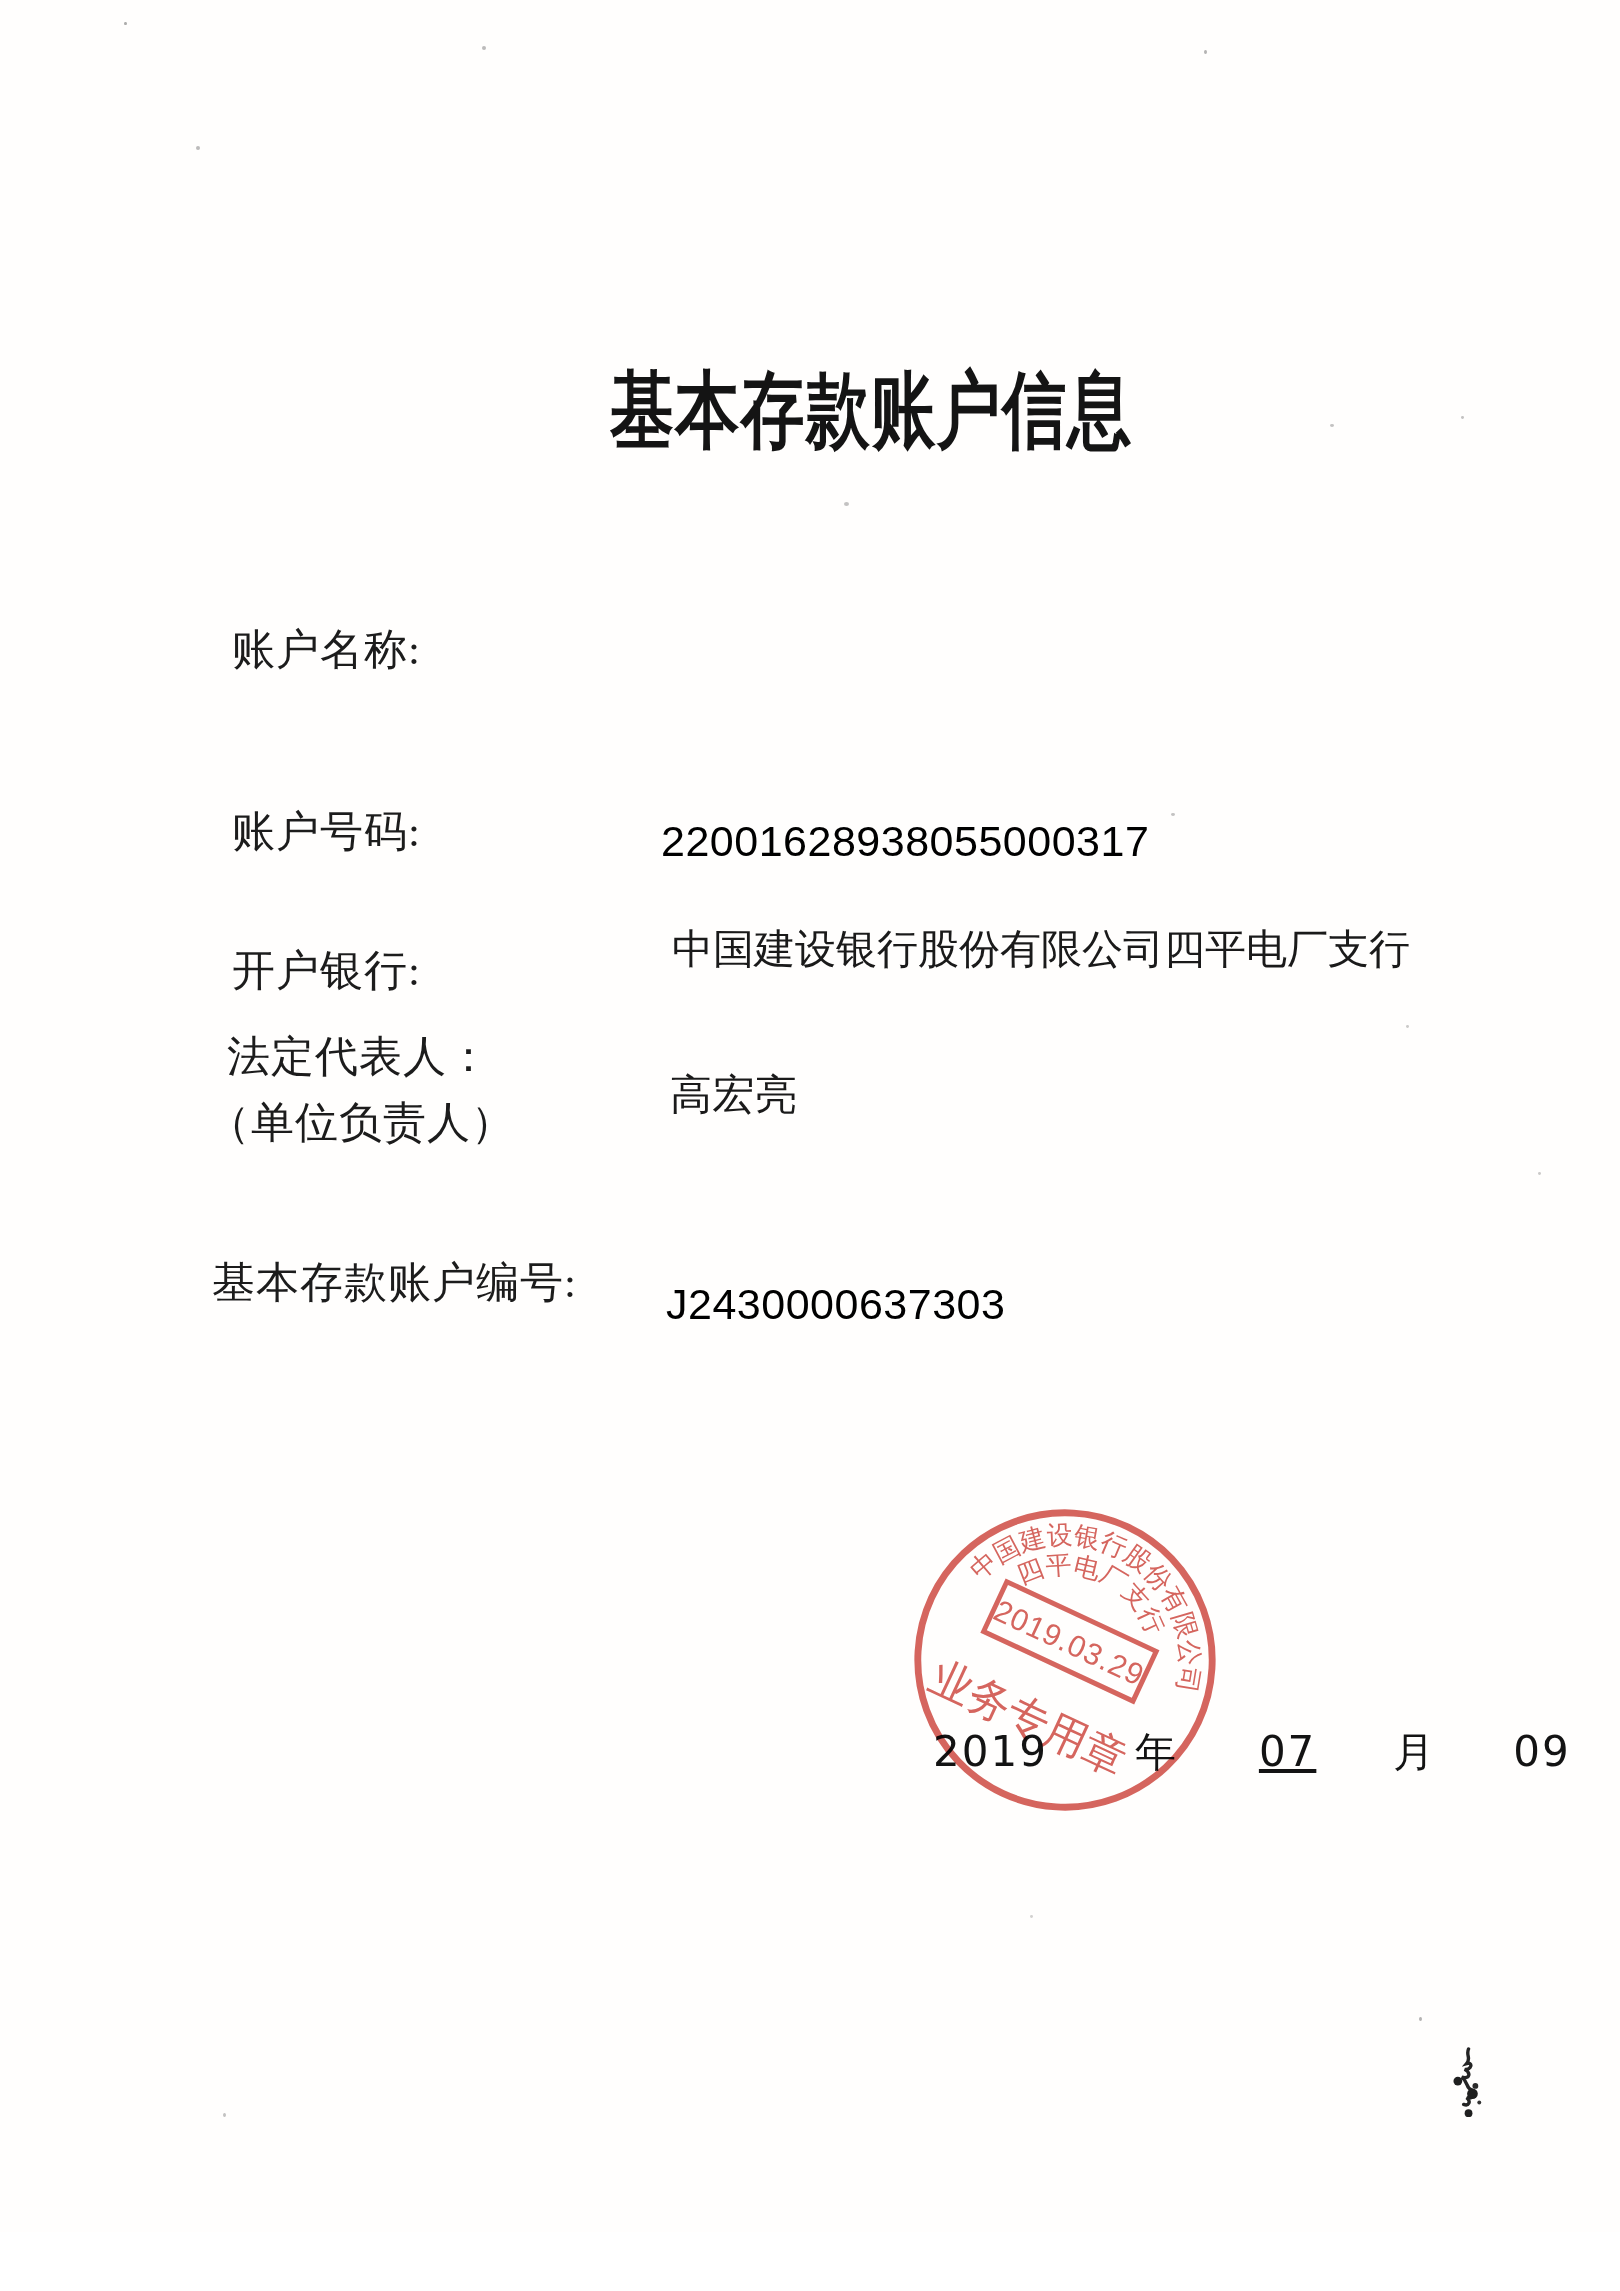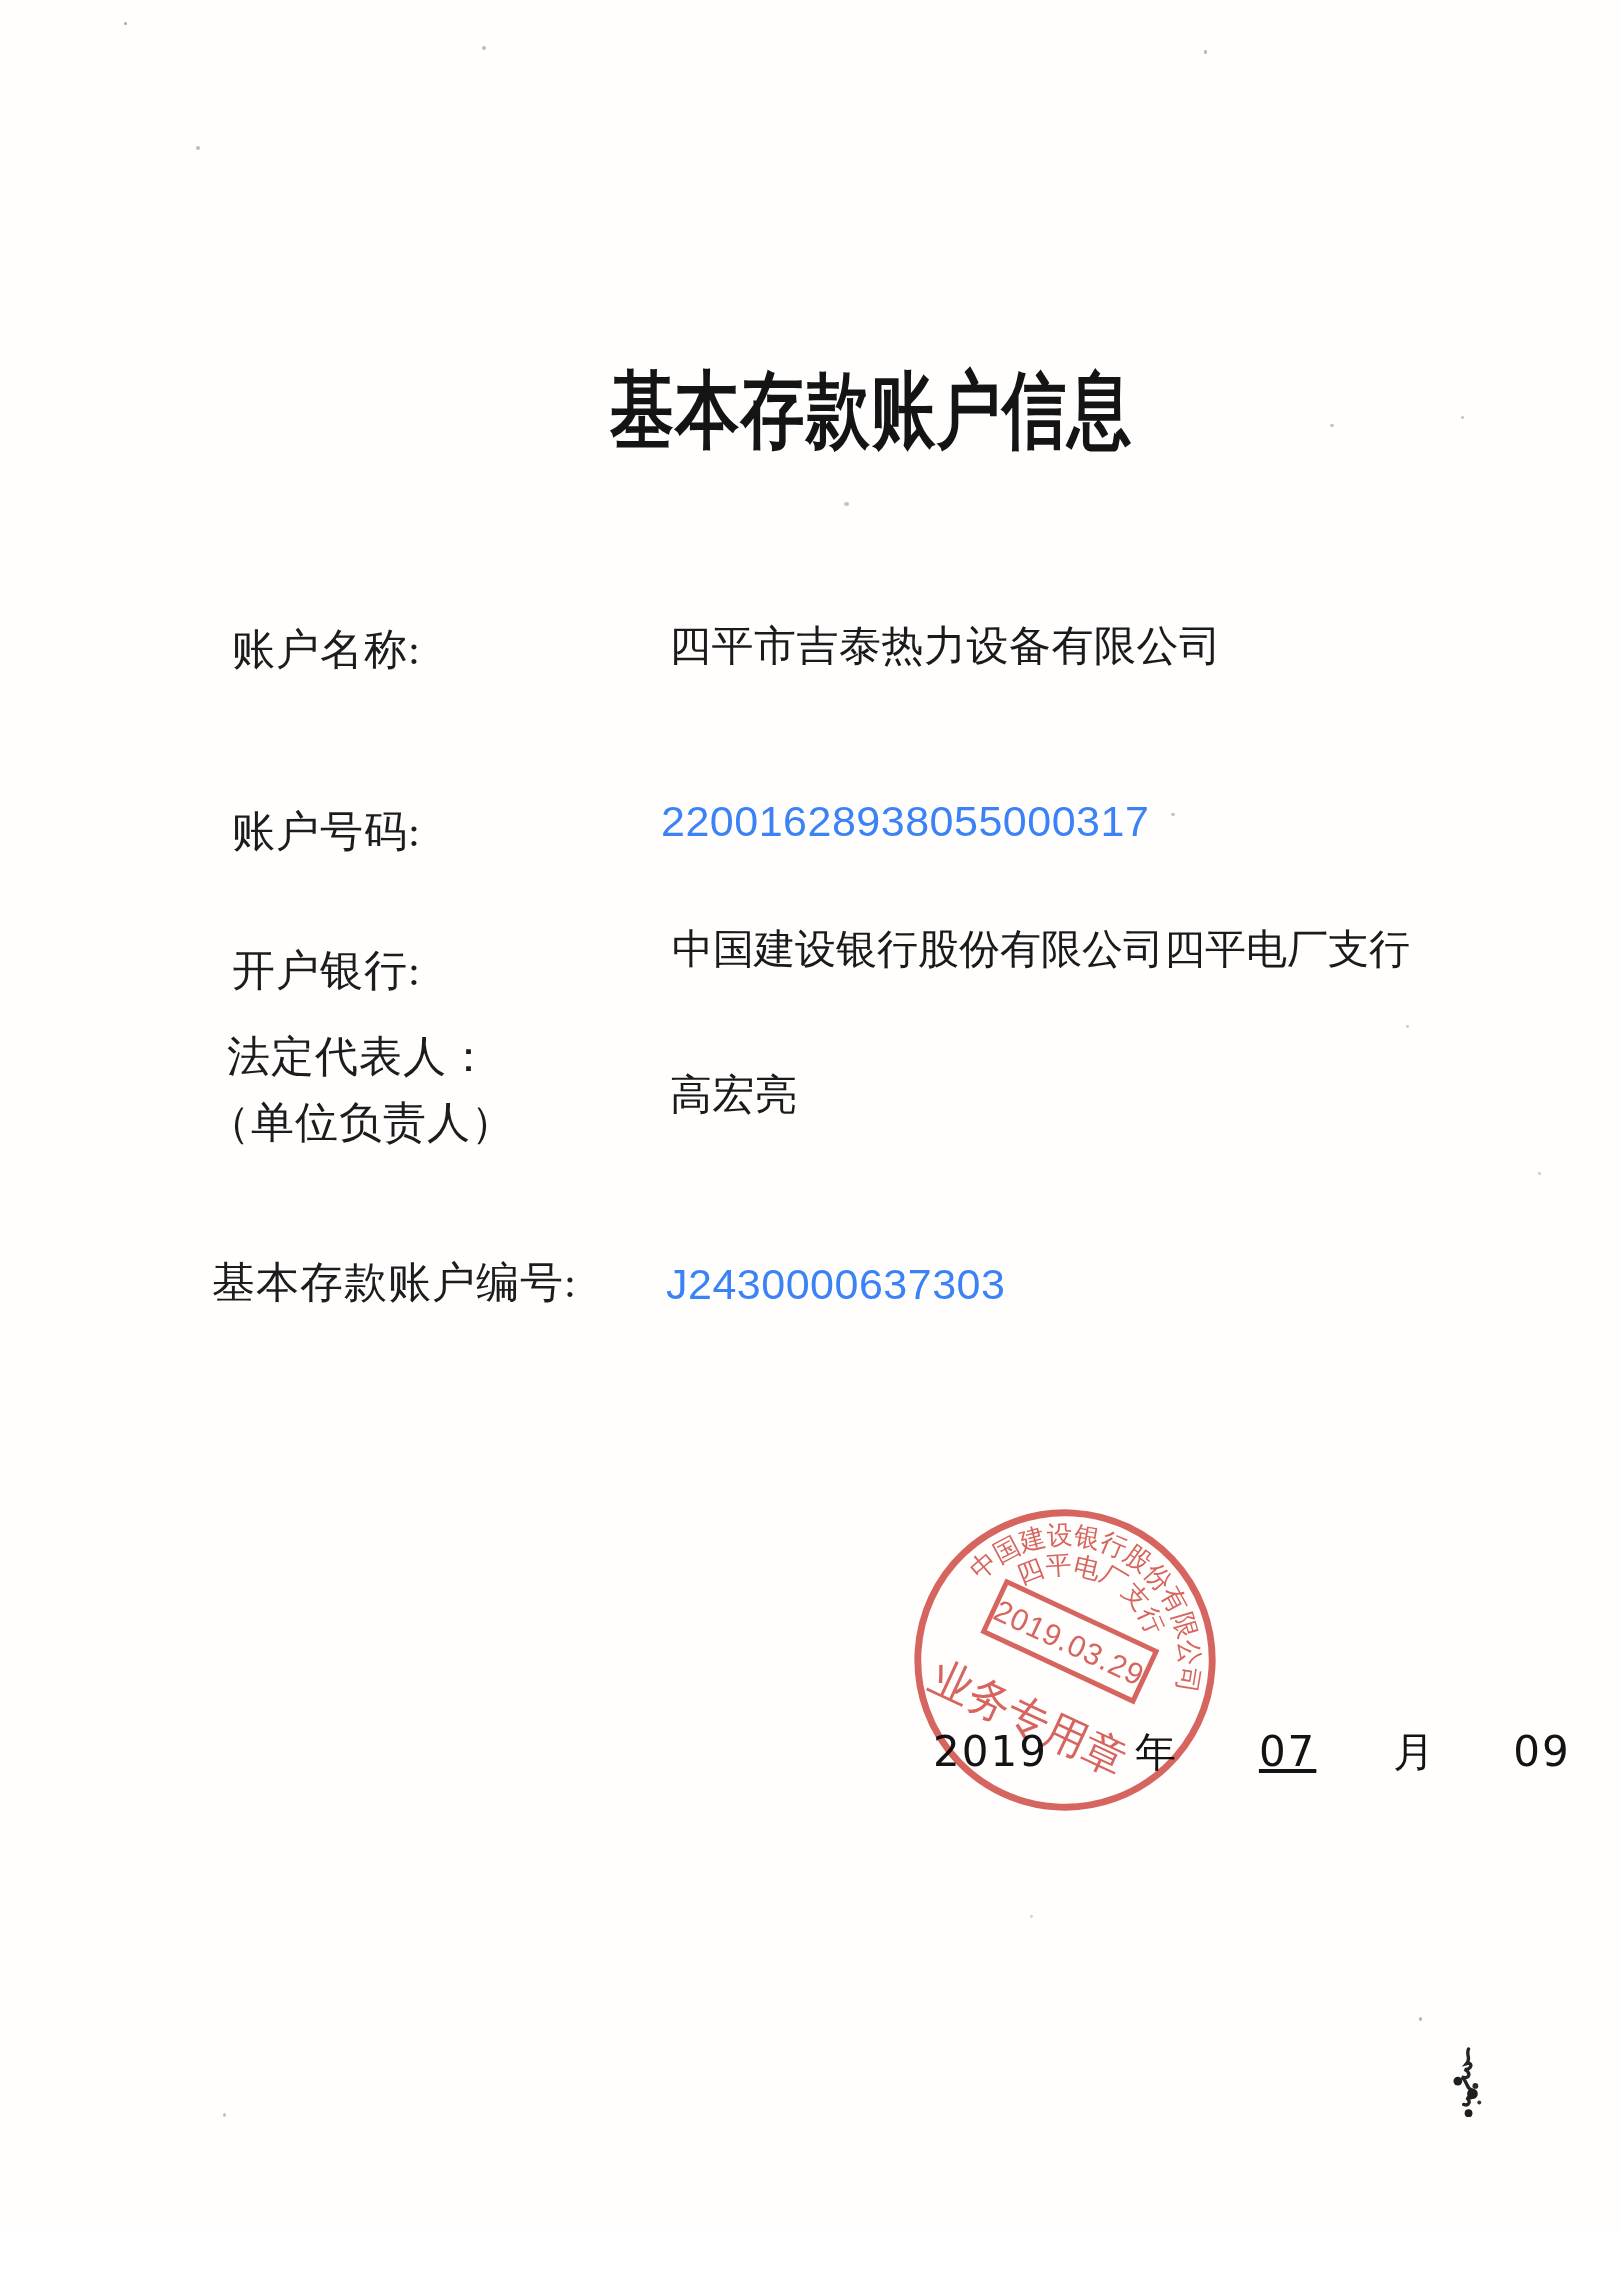--- a/index.html
+++ b/index.html
@@ -17,21 +17,21 @@
     font-size:84px;
     letter-spacing:2px;
     transform:scale(0.76,1);
     transform-origin:left top;
     color:#141414;
   }
   .lbl{font-size:43px;letter-spacing:1px;color:#1c1c1c;}
   .val{font-size:43px;letter-spacing:1px;color:#1a1a1a;}
   .val-cjk{font-size:42px;letter-spacing:0.5px;}
   .val-bank{font-size:41px;letter-spacing:0px;}
-  .val-num{font-family:"Liberation Sans","DejaVu Sans",sans-serif;font-size:43px;letter-spacing:0.5px;color:#3b82f6;}
+  .val-num{font-family:"Liberation Sans","DejaVu Sans",sans-serif;font-size:43px;letter-spacing:0.5px;color:#000000;margin-top:20px;}
   .date-line{display:flex;align-items:flex-end;font-size:42px;color:#131313;gap:44px;}
   .date-line .num{font-family:"DejaVu Sans","Liberation Sans",sans-serif;letter-spacing:2px;}
   .date-line .unit{font-size:41px;}
   .g44{margin-right:43px;} .g40{margin-right:39px;} .g34{margin-right:33px;text-decoration:underline;}
   .g36{margin-right:35px;} .g46{margin-right:45px;}
   .stamp{
     position:absolute;
     mix-blend-mode:multiply;
     opacity:0.88;
   }
@@ -40,21 +40,20 @@
   .blob{position:absolute;}
 </style>
 </head>
 <body>
 
 <div class="page">
 
   <div class="abs title" style="left:610px;top:369px;">基本存款账户信息</div>
 
   <div class="abs lbl" style="left:232px;top:628px;">账户名称:</div>
-  <div class="abs val val-cjk" style="left:669px;top:625px;">四平市吉泰热力设备有限公司</div>
 
   <div class="abs lbl" style="left:232px;top:810px;">账户号码:</div>
   <div class="abs val val-num" style="left:661px;top:800px;">22001628938055000317</div>
 
   <div class="abs lbl" style="left:232px;top:949px;">开户银行:</div>
   <div class="abs val val-bank" style="left:672px;top:929px;">中国建设银行股份有限公司四平电厂支行</div>
 
   <div class="abs lbl" style="left:227px;top:1035px;">法定代表人：</div>
   <div class="abs lbl" style="left:207px;top:1101px;">（单位负责人）</div>
   <div class="abs val val-cjk" style="left:670px;top:1074px;">高宏亮</div>

